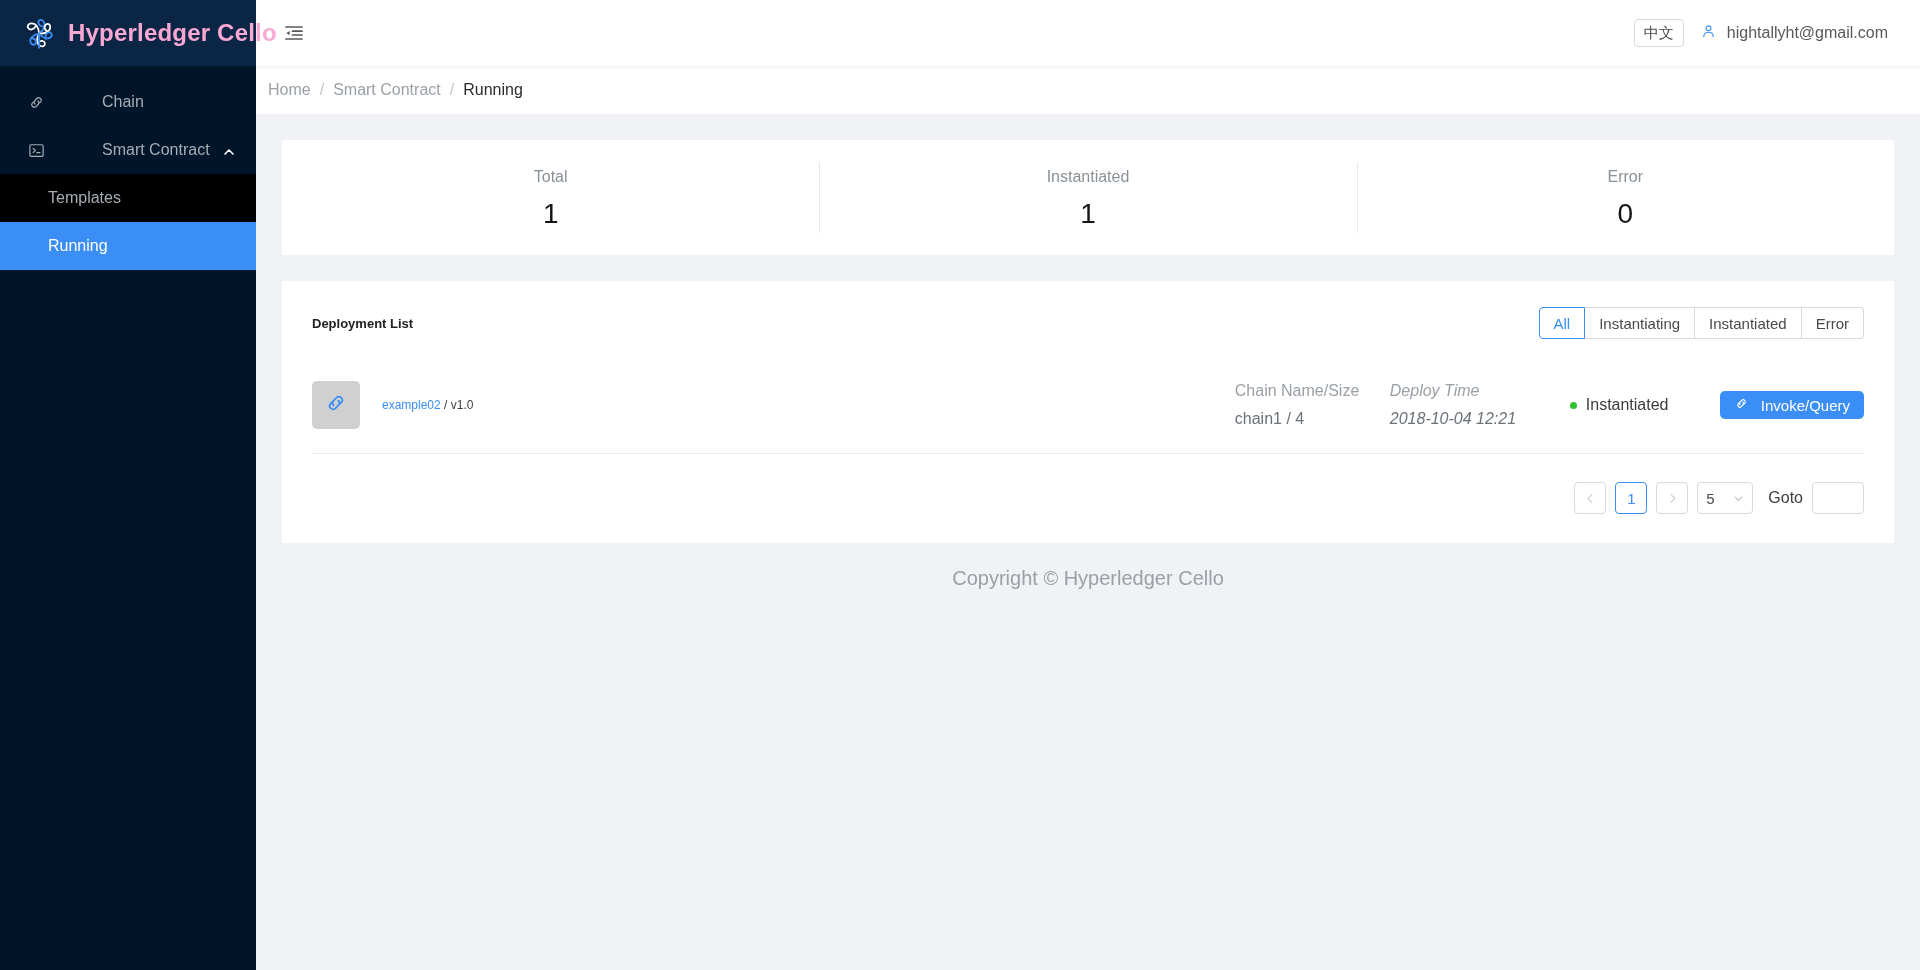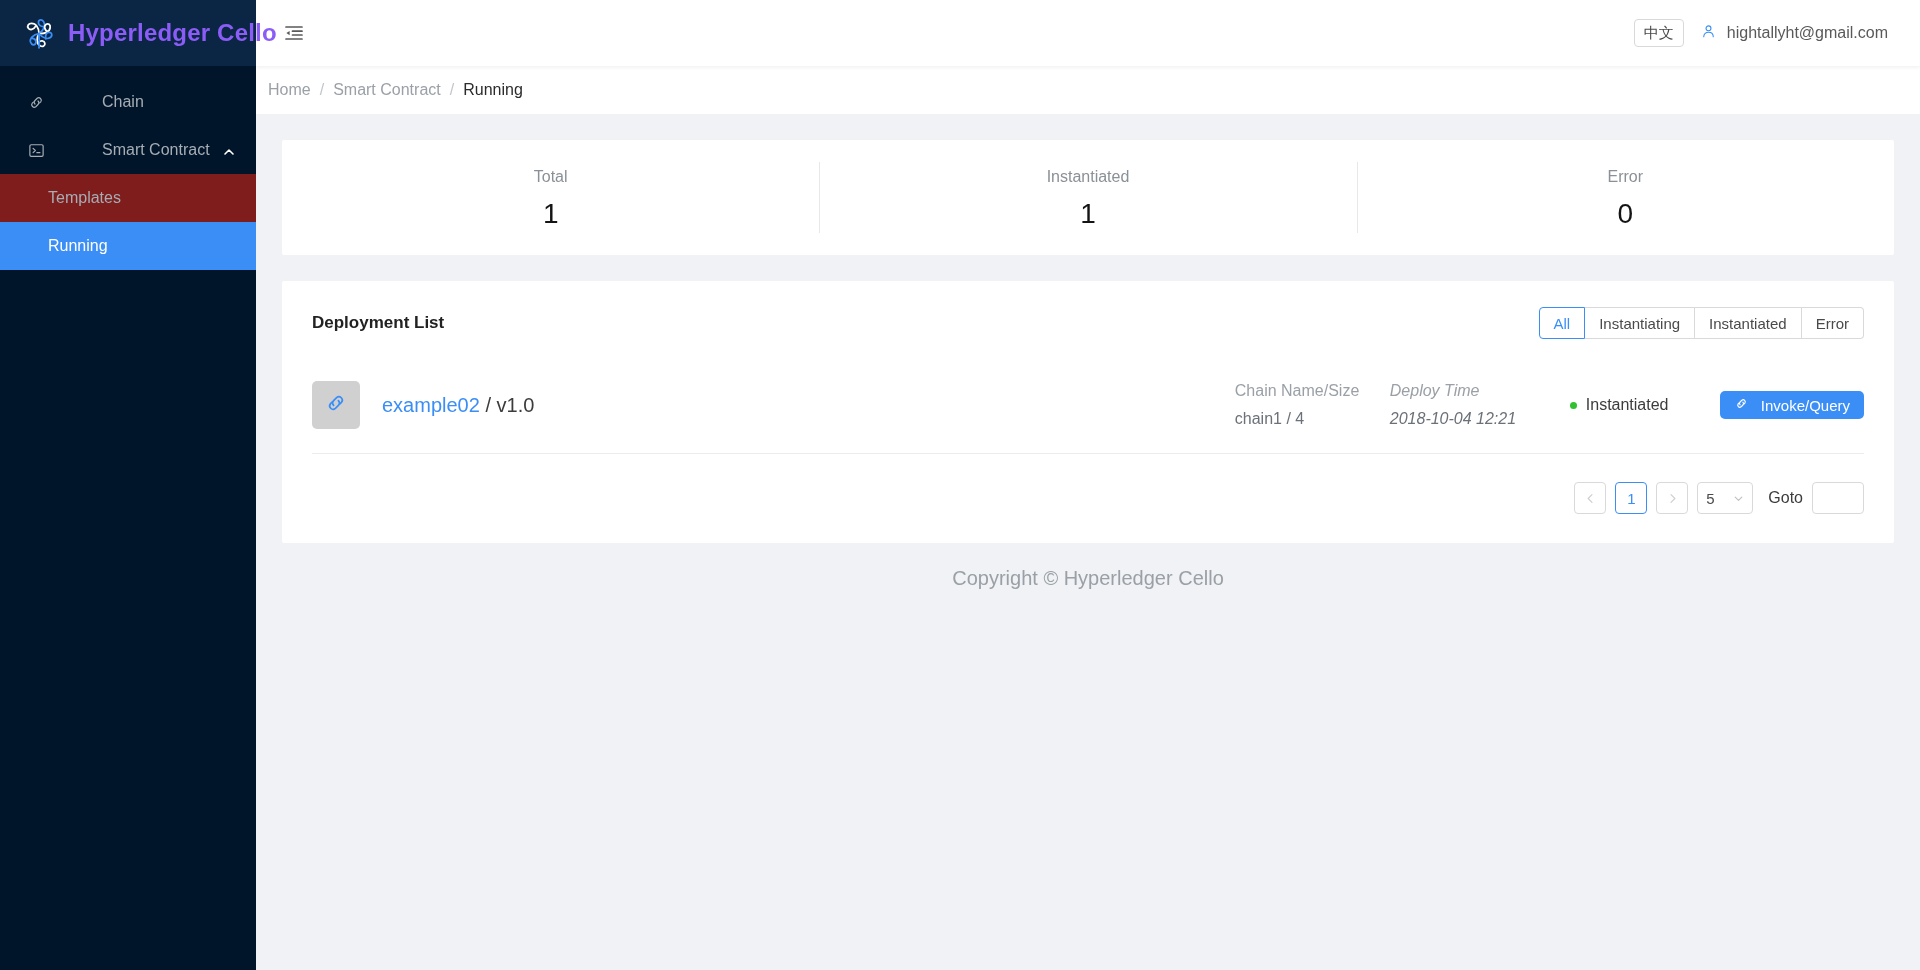--- a/index.html
+++ b/index.html
@@ -26,42 +26,42 @@
   .brand {
     height: 66px;
     background: #0b2545;
     display: flex;
     align-items: center;
     padding-left: 22px;
     gap: 12px;
   }
   .brand-logo { width: 34px; height: 34px; flex: 0 0 34px; }
   .brand-title {
-    color: #8b5cf6;
+    color: #f9a8d4;
     font-size: 24px;
     font-weight: bold;
     letter-spacing: .2px;
     white-space: nowrap;
   }
   .menu { padding-top: 12px; }
   .menu-item {
     height: 48px;
     display: flex;
     align-items: center;
     padding-left: 28px;
     gap: 13px;
     color: #a6adb4;
     font-size: 16px;
     cursor: pointer;
     position: relative;
   }
   .menu-item .mi-icon { width: 17px; height: 17px; flex: 0 0 17px; display: flex; align-items: center; justify-content: center; }
   .menu-item .mi-label { flex: 1; white-space: nowrap; margin-left: 44px; }
   .menu-item .mi-arrow { margin-right: 22px; width: 12px; height: 12px; }
-  .submenu { background: #7f1d1d; }
+  .submenu { background: #000000; }
   .submenu-item {
     height: 48px;
     display: flex;
     align-items: center;
     padding-left: 48px;
     color: #a6adb4;
     font-size: 16px;
     cursor: pointer;
   }
   .submenu-item.active { background: #3a8ef6; color: #ffffff; }
@@ -141,21 +141,21 @@
     bottom: 22px;
     width: 1px;
     background: #e8e8e8;
   }
   .stat-label { font-size: 16px; color: #8a9097; margin-bottom: 14px; }
   .stat-value { font-size: 28px; color: #141414; line-height: 1; }
 
   
   .list-card { padding: 26px 30px 18px 30px; min-height: 262px; }
   .list-head { display: flex; align-items: center; }
-  .list-title { font-size: 17px; color: #222; font-weight: bold; }
+  .list-title { font-size: 13px; color: #222; font-weight: bold; }
   .filters { margin-left: auto; display: flex; }
   .filter-btn {
     height: 32px;
     padding: 0 14px;
     border: 1px solid #d9d9d9;
     border-left-width: 0;
     background: #fff;
     font-size: 15px;
     color: #4a4a4a;
     display: flex;
@@ -185,21 +185,21 @@
   .row-avatar {
     width: 48px; height: 48px;
     background: #d0d0d0;
     border-radius: 5px;
     display: flex;
     align-items: center;
     justify-content: center;
     flex: 0 0 48px;
     margin-right: 22px;
   }
-  .row-name { font-size: 20px; white-space: nowrap; }
+  .row-name { font-size: 12px; white-space: nowrap; }
   .row-name .nm { color: #3a8ef6; cursor: pointer; }
   .row-name .vr { color: #3c3c3c; }
   .row-spacer { flex: 1; }
   .meta { width: 155px; }
   .meta-label { font-size: 16px; color: #9aa0a6; margin-bottom: 10px; white-space: nowrap; }
   .meta-value { font-size: 16px; color: #6b7178; white-space: nowrap; }
   .meta-wide { width: 180px; font-style: italic; }
   .status {
     display: flex;
     align-items: center;

